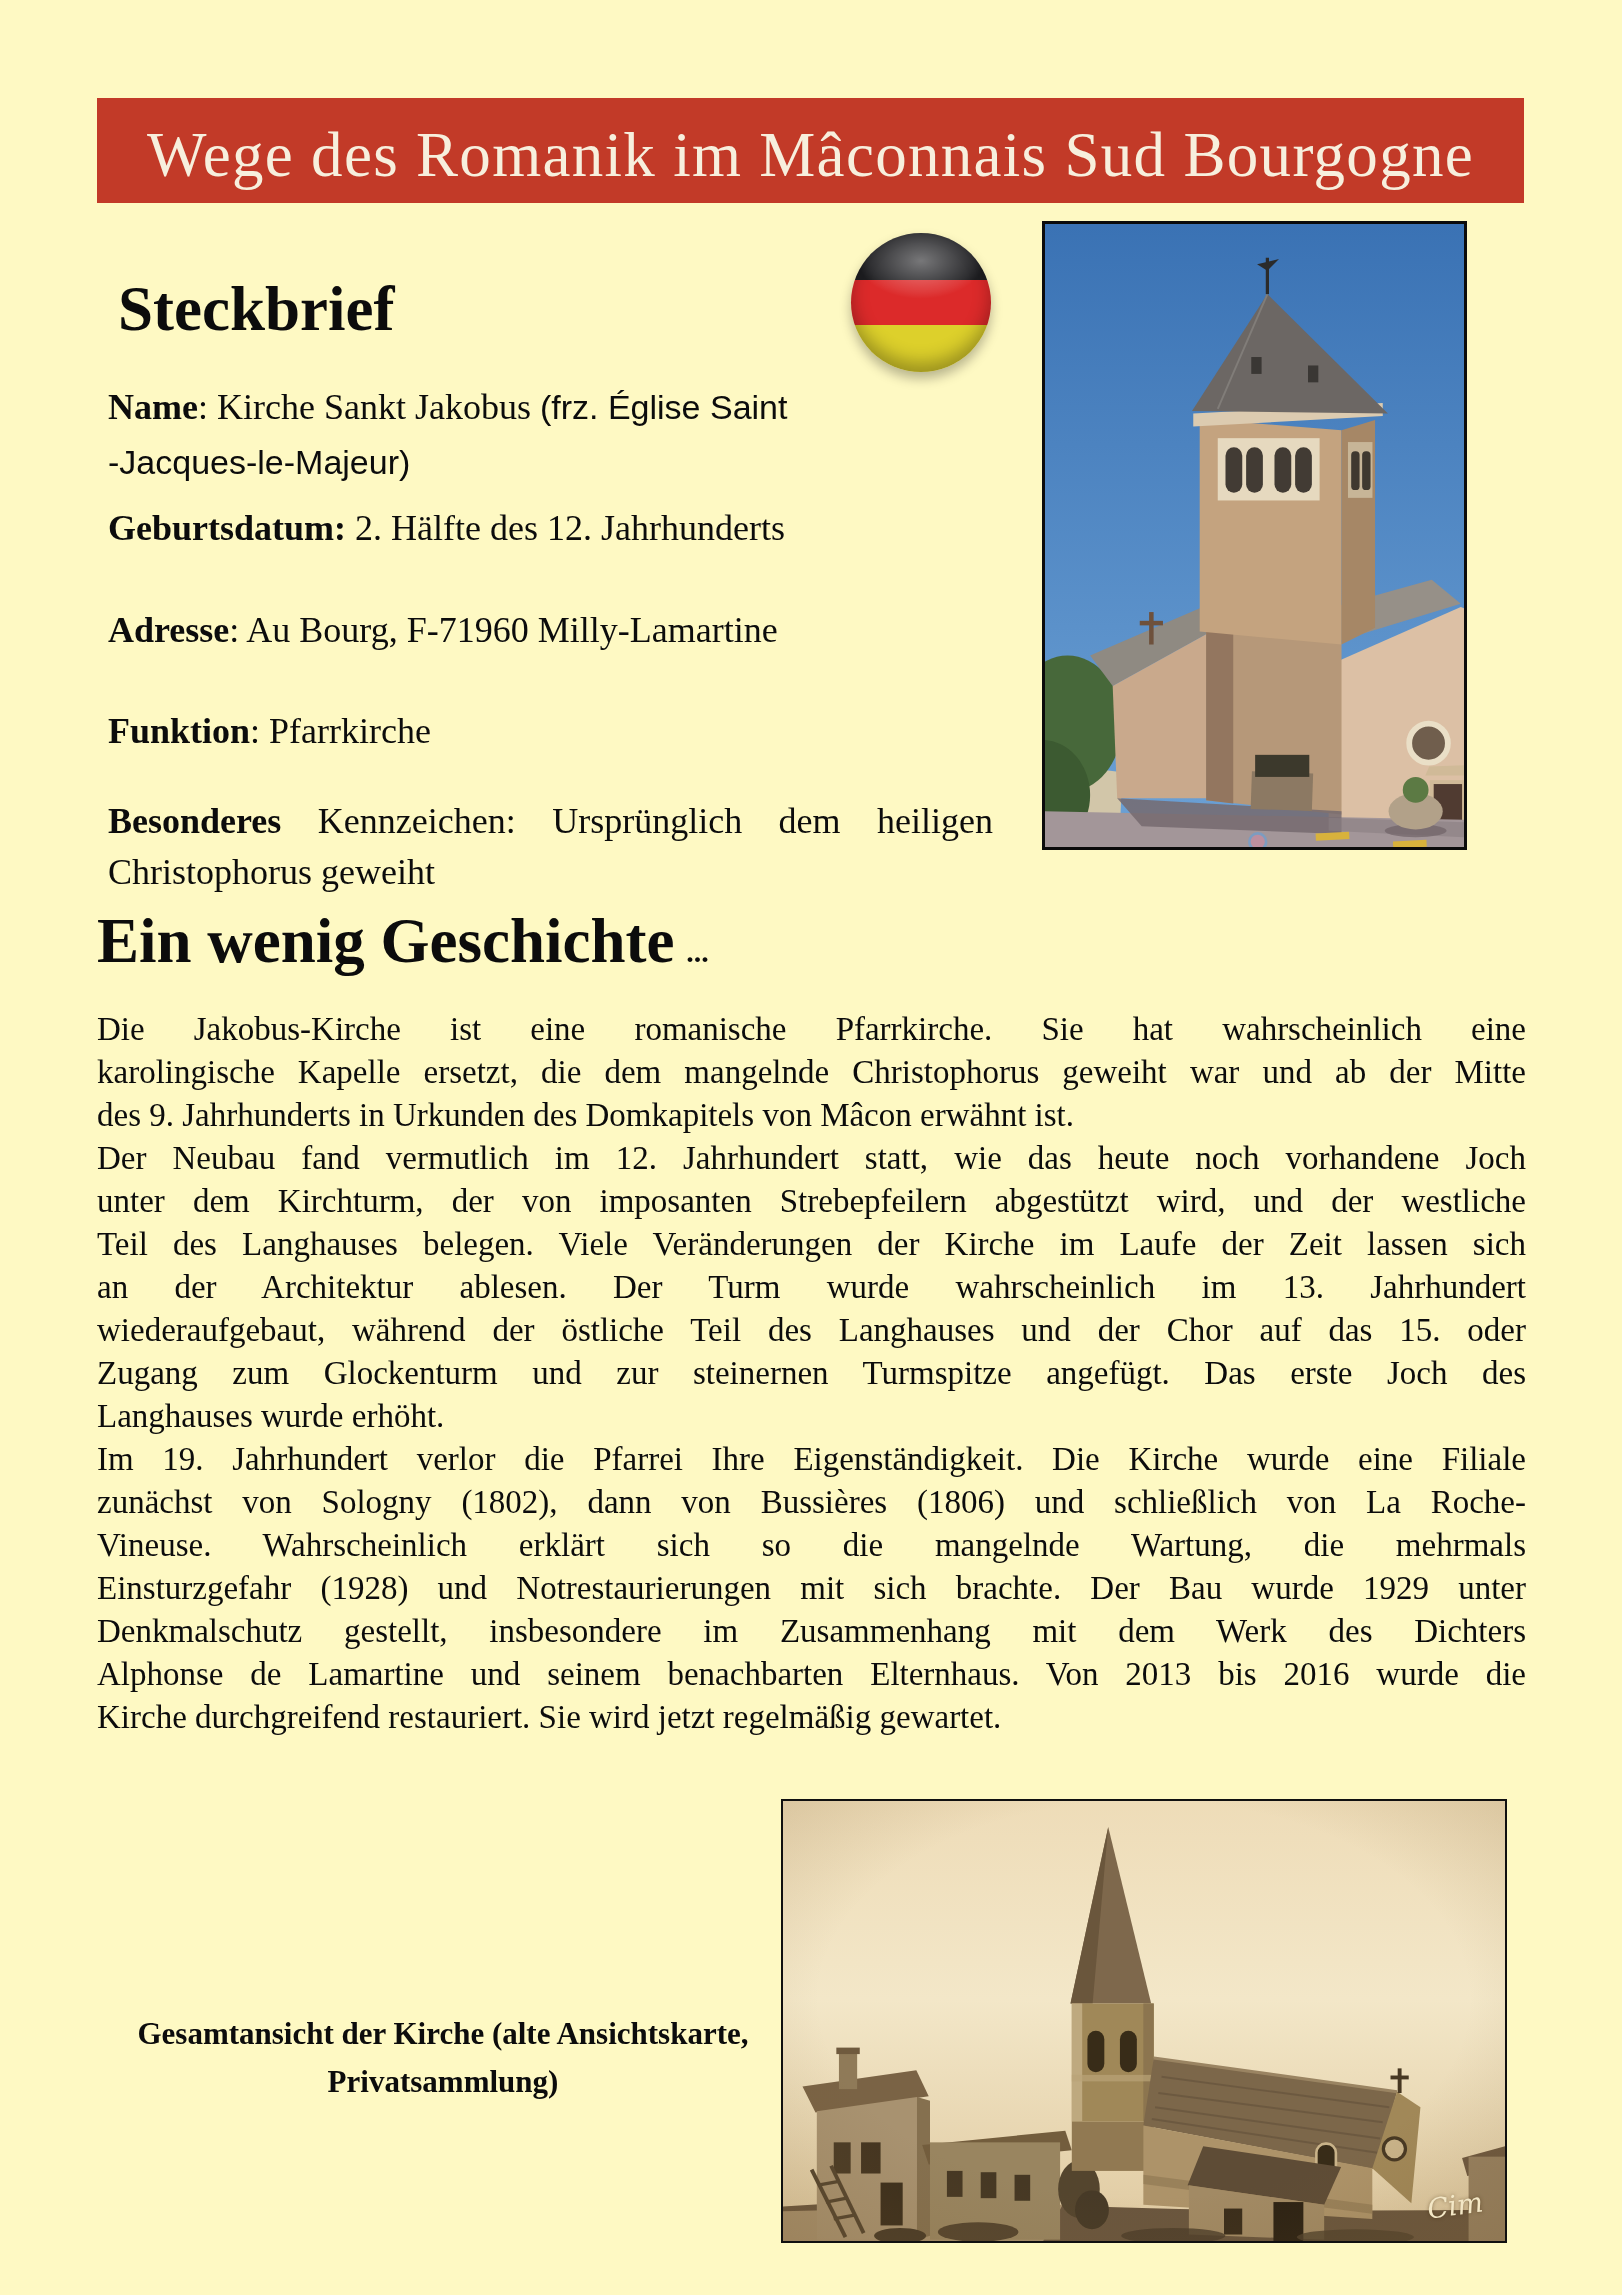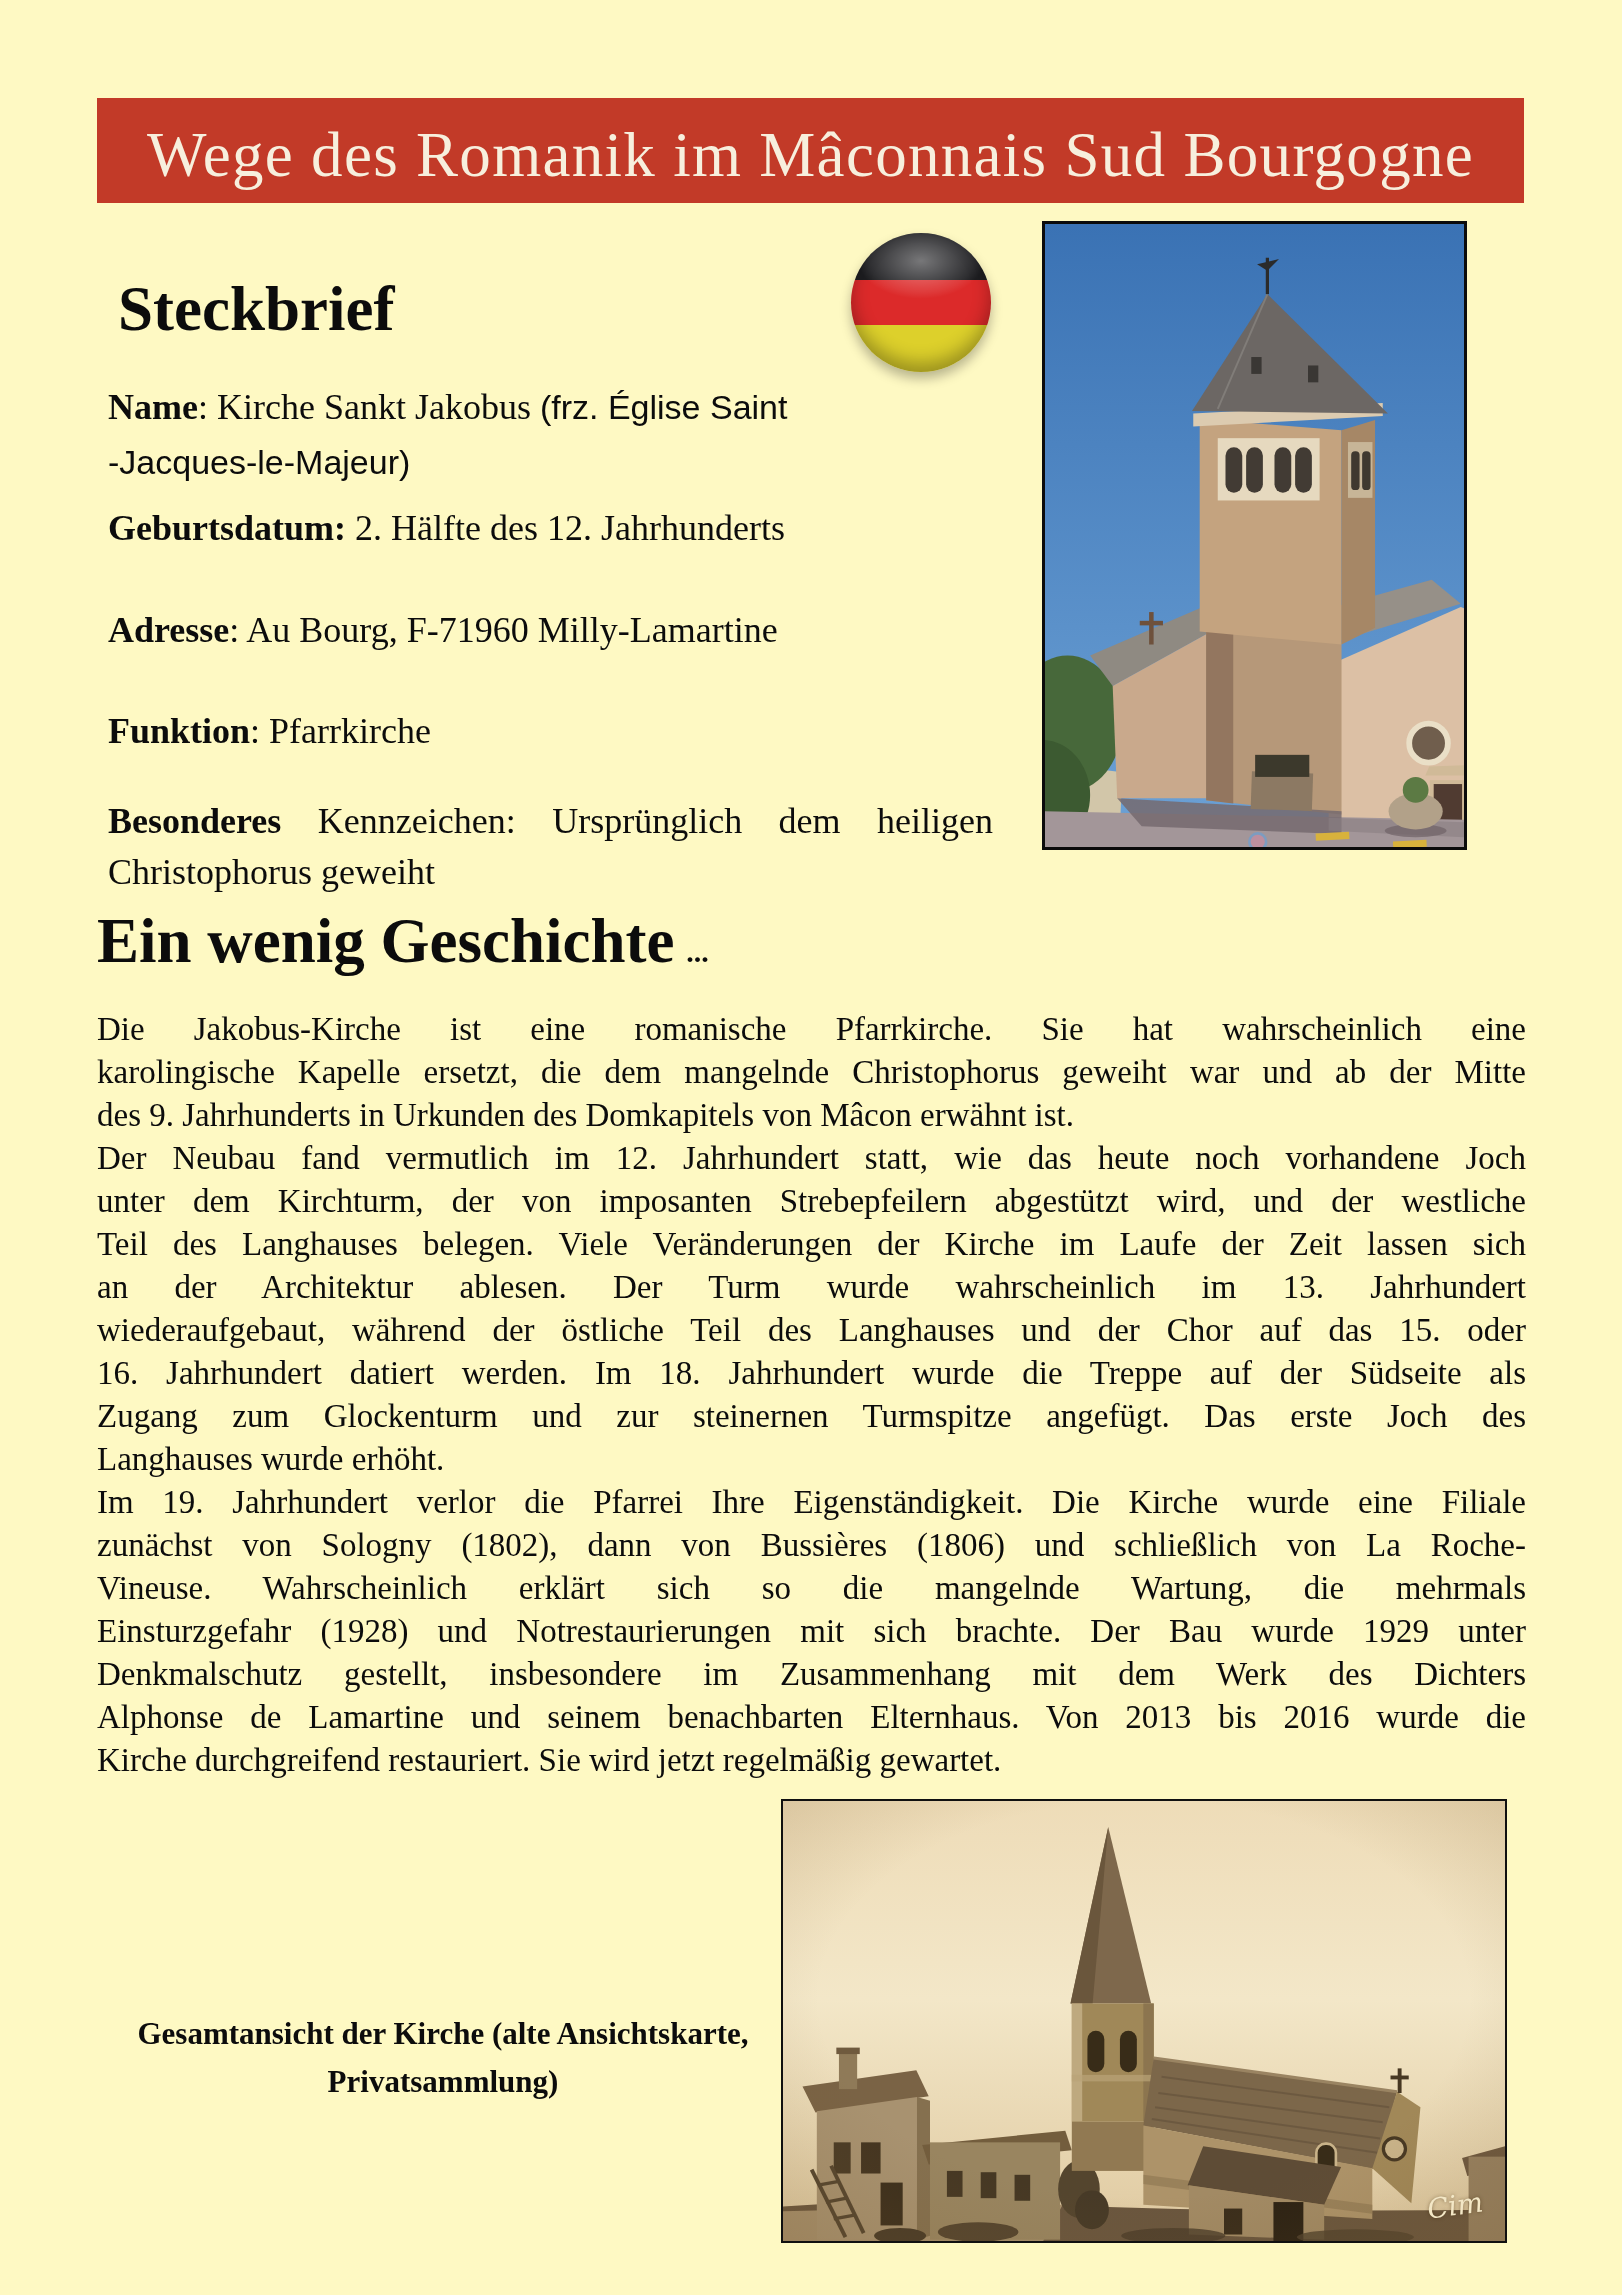--- a/index.html
+++ b/index.html
@@ -181,21 +181,20 @@
 
   <div class="histbody">
     <div class="tline">Die Jakobus-Kirche ist eine romanische Pfarrkirche. Sie hat wahrscheinlich eine</div>
     <div class="tline">karolingische Kapelle ersetzt, die dem mangelnde Christophorus geweiht war und ab der Mitte</div>
     <div class="tline last">des 9. Jahrhunderts in Urkunden des Domkapitels von Mâcon erwähnt ist.</div>
     <div class="tline">Der Neubau fand vermutlich im 12. Jahrhundert statt, wie das heute noch vorhandene Joch</div>
     <div class="tline">unter dem Kirchturm, der von imposanten Strebepfeilern abgestützt wird, und der westliche</div>
     <div class="tline">Teil des Langhauses belegen. Viele Veränderungen der Kirche im Laufe der Zeit lassen sich</div>
     <div class="tline">an der Architektur ablesen. Der Turm wurde wahrscheinlich im 13. Jahrhundert</div>
     <div class="tline">wiederaufgebaut, während der östliche Teil des Langhauses und der Chor auf das 15. oder</div>
-    <div class="tline">16. Jahrhundert datiert werden. Im 18. Jahrhundert wurde die Treppe auf der Südseite als</div>
     <div class="tline">Zugang zum Glockenturm und zur steinernen Turmspitze angefügt. Das erste Joch des</div>
     <div class="tline last">Langhauses wurde erhöht.</div>
     <div class="tline">Im 19. Jahrhundert verlor die Pfarrei Ihre Eigenständigkeit. Die Kirche wurde eine Filiale</div>
     <div class="tline">zunächst von Sologny (1802), dann von Bussières (1806) und schließlich von La Roche-</div>
     <div class="tline">Vineuse. Wahrscheinlich erklärt sich so die mangelnde Wartung, die mehrmals</div>
     <div class="tline">Einsturzgefahr (1928) und Notrestaurierungen mit sich brachte. Der Bau wurde 1929 unter</div>
     <div class="tline">Denkmalschutz gestellt, insbesondere im Zusammenhang mit dem Werk des Dichters</div>
     <div class="tline">Alphonse de Lamartine und seinem benachbarten Elternhaus. Von 2013 bis 2016 wurde die</div>
     <div class="tline last">Kirche durchgreifend restauriert. Sie wird jetzt regelmäßig gewartet.</div>
   </div>

